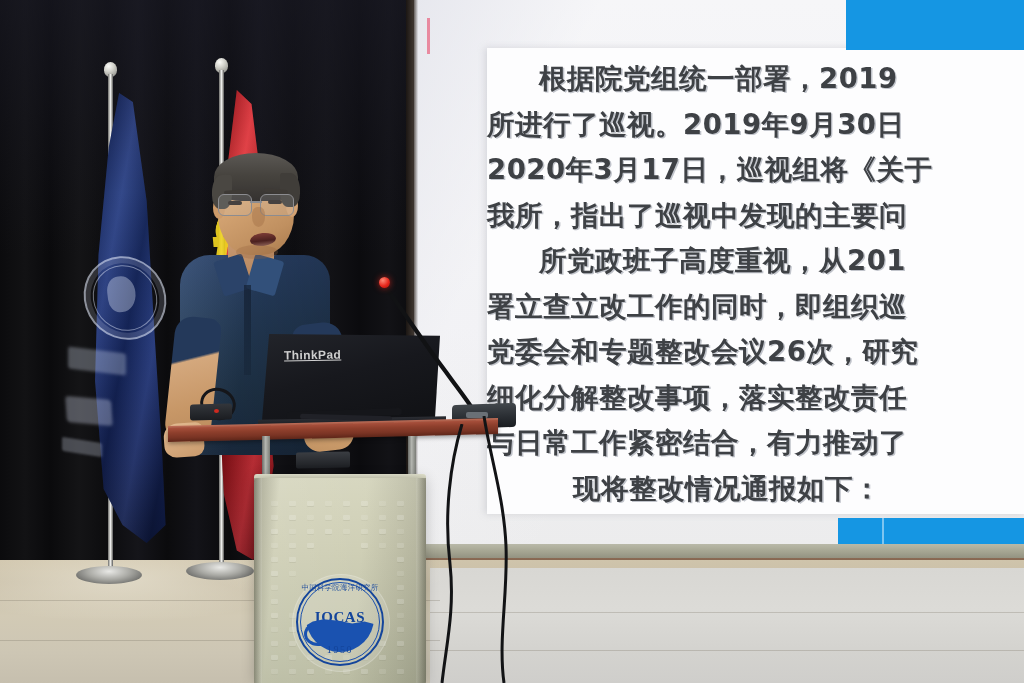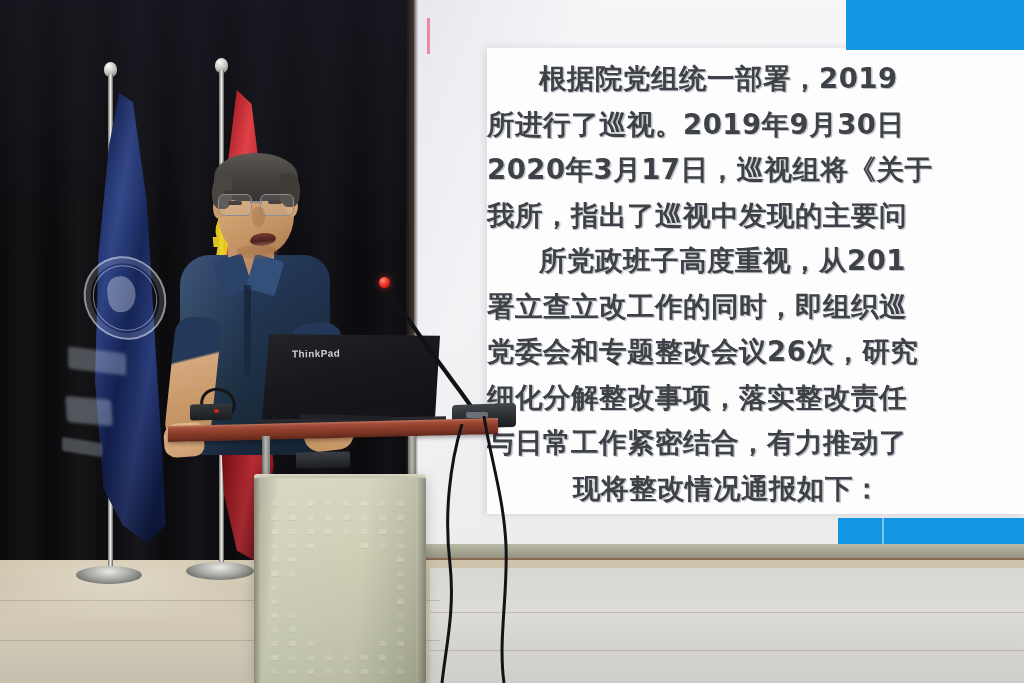--- a/index.html
+++ b/index.html
@@ -305,24 +305,25 @@
   }
 
   
   .laptop{
     position:absolute;left:262px;top:334px;width:178px;height:90px;
     background:linear-gradient(165deg,#22242a 0%, #17181d 45%, #101114 100%);
     clip-path:polygon(4% 0%, 100% 2%, 97% 100%, 0% 96%);
     box-shadow:0 3px 8px rgba(0,0,0,.4);
   }
   .laptop-logo{
-    position:absolute;left:292px;top:348px;
-    font-size:10px;font-weight:bold;letter-spacing:.4px;
+    position:absolute;left:284px;top:348px;
+    font-size:12px;font-weight:bold;letter-spacing:.4px;
     color:#cfcfcf;font-family:"Liberation Sans",sans-serif;
     transform:rotate(-1deg);
+    text-decoration:underline;
   }
   .laptop-base{
     position:absolute;left:258px;top:418px;width:188px;height:10px;
     background:linear-gradient(180deg,#2a2c32 0%, #15161a 100%);
     transform:skewY(-1deg);
   }
 
   
   .rail{
     position:absolute;left:168px;top:424px;width:330px;height:14px;
@@ -672,20 +673,30 @@
       <div class="pdot" style="left: 3px; top: 171px; opacity: 0.22;"></div>
       <div class="pdot" style="left: 21px; top: 171px; opacity: 0.31;"></div>
       <div class="pdot" style="left: 39px; top: 171px; opacity: 0.4;"></div>
       <div class="pdot" style="left: 57px; top: 171px; opacity: 0.22;"></div>
       <div class="pdot" style="left: 75px; top: 171px; opacity: 0.31;"></div>
       <div class="pdot" style="left: 93px; top: 171px; opacity: 0.4;"></div>
       <div class="pdot" style="left: 111px; top: 171px; opacity: 0.22;"></div>
       <div class="pdot" style="left: 129px; top: 171px; opacity: 0.31;"></div>
     </div>
 
+  <div class="emblem">
+    <div class="emblem-plate"></div>
+    <div class="emblem-ring"></div>
+    <div class="emblem-ring2"></div>
+    <div class="emblem-cn">中国科学院海洋研究所</div>
+    <div class="emblem-iocas">IOCAS</div>
+    <div class="emblem-wave"></div>
+    <div class="emblem-wave-l"></div>
+    <div class="emblem-year">1950</div>
+  </div>
 
   <svg class="cable" style="left:420px;top:424px;width:90px;height:259px;" viewBox="0 0 90 259">
     <path d="M42 0 C 30 40, 24 90, 30 140 C 35 186, 26 222, 22 259" stroke="#121315" stroke-width="3" fill="none"></path>
   </svg>
   <svg class="cable" style="left:460px;top:416px;width:120px;height:267px;" viewBox="0 0 120 267">
     <path d="M24 0 C 30 40, 44 82, 46 130 C 48 178, 38 224, 44 267" stroke="#121315" stroke-width="3" fill="none"></path>
   </svg>
 
 </div>
 

